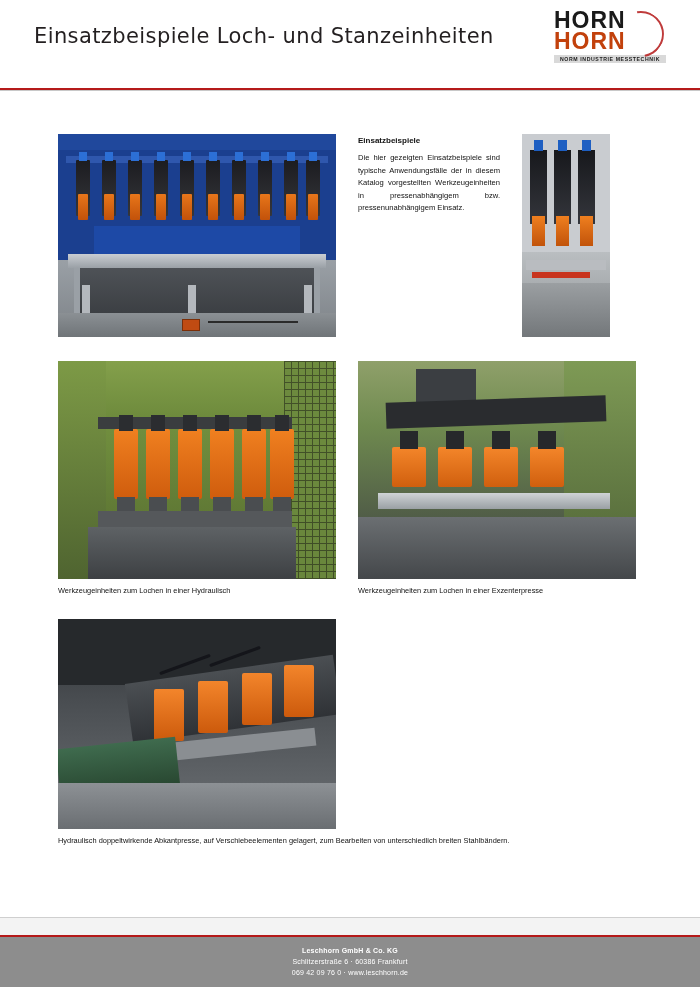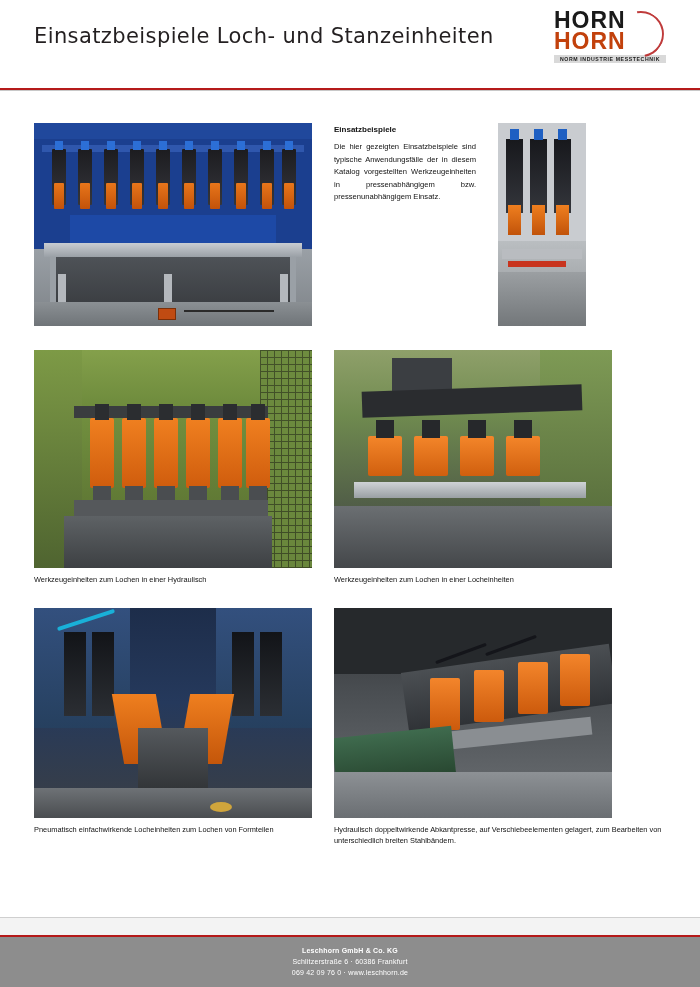--- a/index.html
+++ b/index.html
@@ -94,21 +94,22 @@
     width: 100%;
   }
   .header-rule-thin {
     height: 1px;
     background: #c8c8c8;
     width: 100%;
   }
 
   
   .content {
-    padding: 32px 34px 0 34px;
+    padding: 43px 34px 0 34px;
+    margin-left: 24px;
   }
 
   .row {
     display: flex;
     gap: 22px;
   }
 
   .figure {
     position: relative;
   }
@@ -398,42 +399,25 @@
           <div class="grn"></div>
           <div class="tool"></div>
           <div class="darkbeam"></div>
           <div class="ou" style="left:34px"></div>
           <div class="ou" style="left:80px"></div>
           <div class="ou" style="left:126px"></div>
           <div class="ou" style="left:172px"></div>
           <div class="strip"></div>
           <div class="flr"></div>
         </div>
-        <div class="caption">Werkzeugeinheiten zum Lochen in einer Locheinheiten</div>
+        <div class="caption">Werkzeugeinheiten zum Lochen in einer Exzenterpresse</div>
       </div>
     </div>
 
     <div class="row" style="margin-top:22px">
-      <div class="figure">
-        <div class="photo p5">
-          <div class="skyL"></div>
-          <div class="skyR"></div>
-          <div class="hose"></div>
-          <div class="blk" style="left:30px"></div>
-          <div class="blk" style="left:58px"></div>
-          <div class="blk" style="right:30px"></div>
-          <div class="blk" style="right:58px"></div>
-          <div class="orangeL"></div>
-          <div class="orangeR"></div>
-          <div class="tableP"></div>
-          <div class="floorP"></div>
-          <div class="coin"></div>
-        </div>
-        <div class="caption">Pneumatisch einfachwirkende Locheinheiten zum Lochen von Formteilen</div>
-      </div>
 
       <div class="figure">
         <div class="photo p6">
           <div class="dark"></div>
           <div class="ramp"></div>
           <div class="hu" style="left:96px; top:70px;"></div>
           <div class="hu" style="left:140px; top:62px;"></div>
           <div class="hu" style="left:184px; top:54px;"></div>
           <div class="hu" style="left:226px; top:46px;"></div>
           <div class="hose2" style="left:100px; top:44px; transform:rotate(-20deg);"></div>

